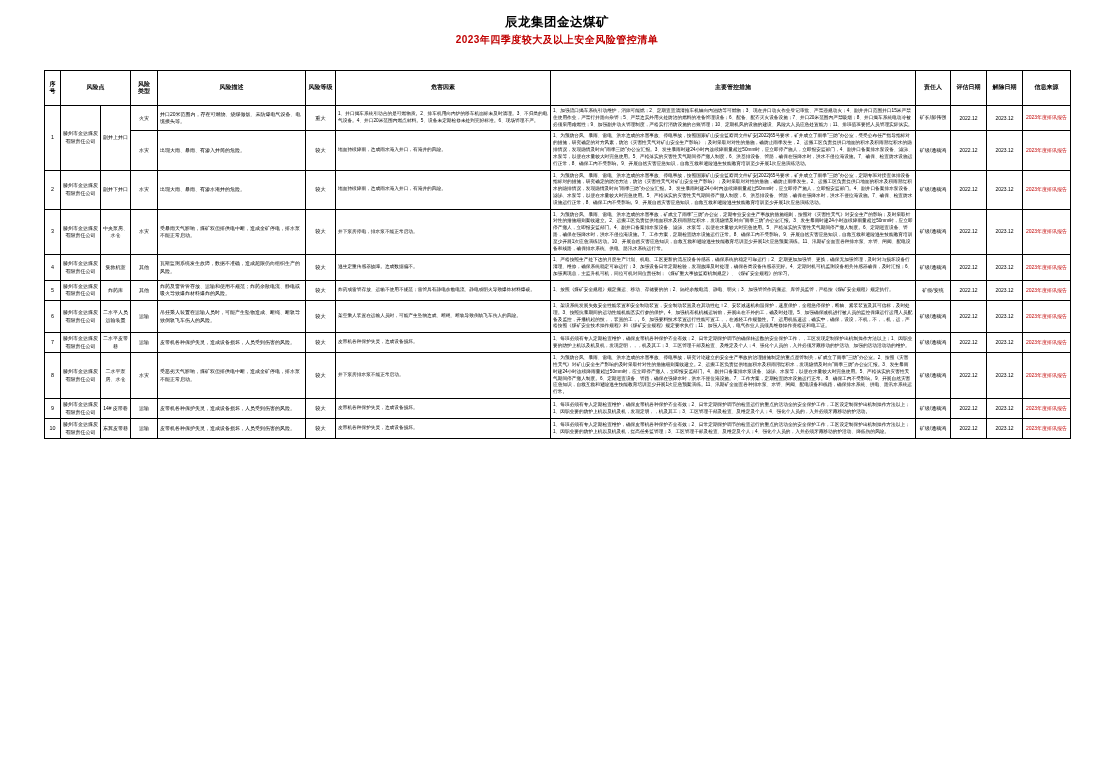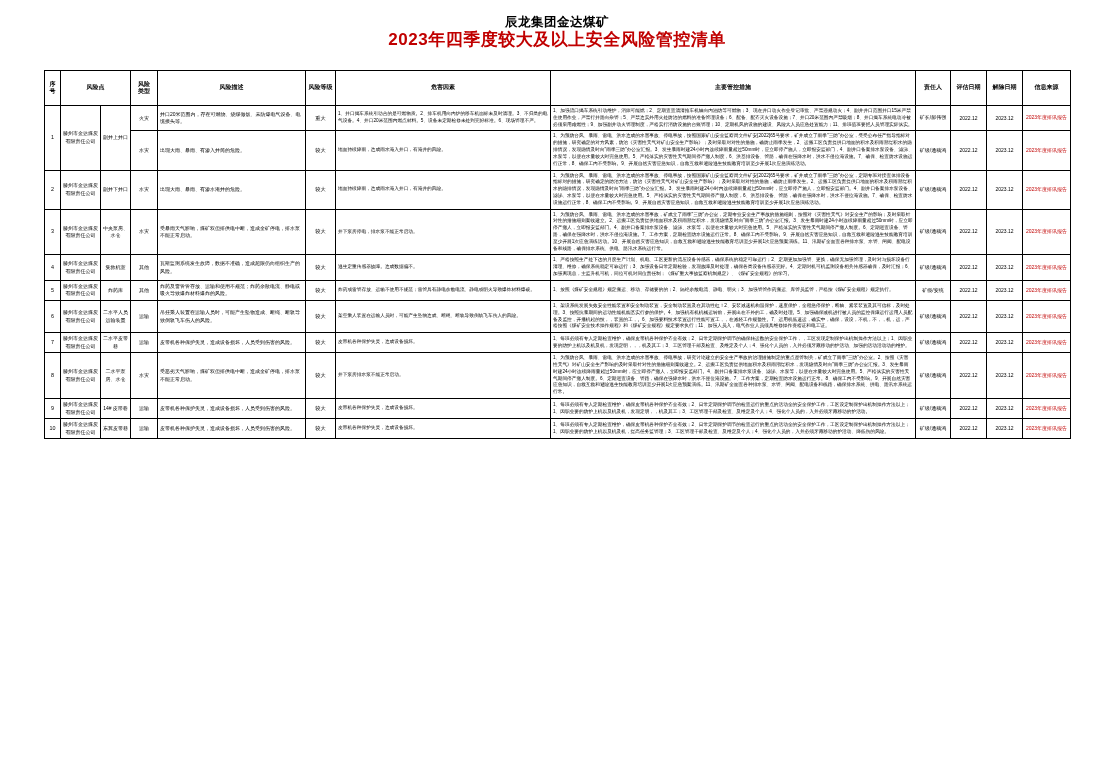--- a/index.html
+++ b/index.html
@@ -25,21 +25,21 @@
     text-align: center;
     margin-bottom: 22px;
   }
   .title-main {
     font-size: 12.5px;
     font-weight: bold;
     line-height: 17px;
     letter-spacing: 0.5px;
   }
   .title-sub {
-    font-size: 17px;
+    font-size: 10px;
     font-weight: bold;
     line-height: 17px;
     color: #c00000;
     letter-spacing: 0.5px;
   }
   table.risk {
     border-collapse: collapse;
     table-layout: fixed;
     width: 1026px;
     font-size: 4.6px;

